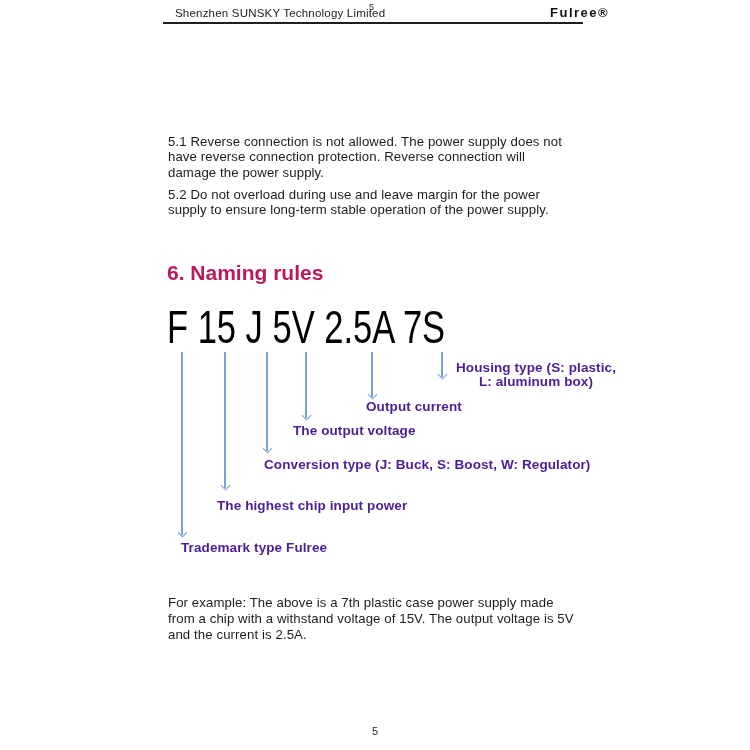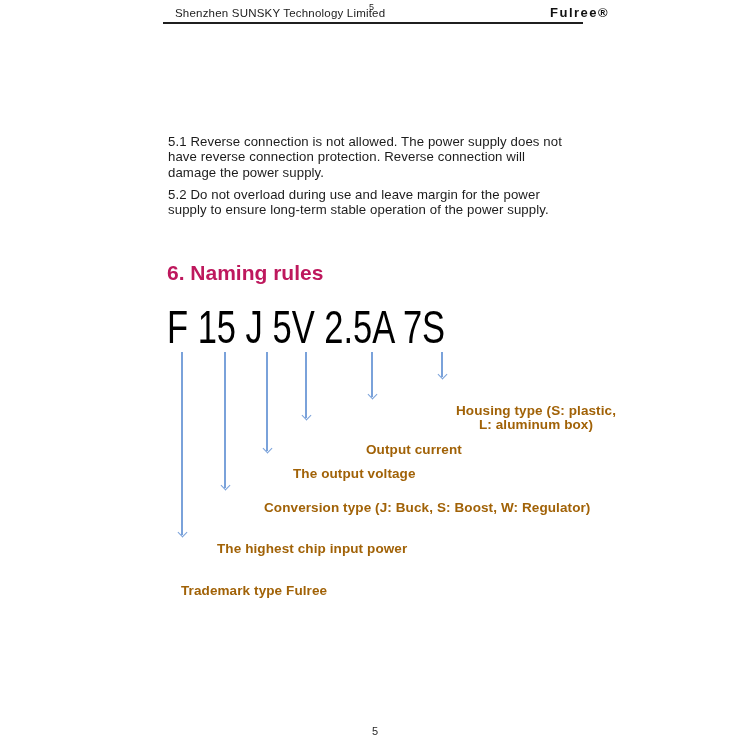--- a/index.html
+++ b/index.html
@@ -72,22 +72,22 @@
   }
   .arrow-trademark {left:181px;height:183px;}
   .arrow-chip      {left:224px;height:136px;}
   .arrow-conversion{left:266px;height:99px;}
   .arrow-voltage   {left:305px;height:66px;}
   .arrow-current   {left:371px;height:45px;}
   .arrow-housing   {left:441px;height:25px;}
   
   .dlabel{
     position:absolute;
-    font-size:13.5px;font-weight:bold;color:#a16207;
-    white-space:nowrap;line-height:14px;letter-spacing:.1px;margin-top:43px;
+    font-size:13.5px;font-weight:bold;color:#4c1d95;
+    white-space:nowrap;line-height:14px;letter-spacing:.1px;
   }
   .lbl-housing{left:450px;top:361px;width:172px;text-align:center;white-space:normal;}
   .lbl-current{left:366px;top:400px;}
   .lbl-voltage{left:293px;top:424px;}
   .lbl-conversion{left:264px;top:458px;}
   .lbl-chip{left:217px;top:499px;}
   .lbl-trademark{left:181px;top:541px;}
   
   .footer-page{
     position:absolute;left:0;top:725px;width:750px;
@@ -127,16 +127,19 @@
       <span>Housing type (S: plastic,</span><br>
       <span>L: aluminum box)</span>
     </div>
     <div class="dlabel lbl-current">Output current</div>
     <div class="dlabel lbl-voltage">The output voltage</div>
     <div class="dlabel lbl-conversion">Conversion type (J: Buck, S: Boost, W: Regulator)</div>
     <div class="dlabel lbl-chip">The highest chip input power</div>
     <div class="dlabel lbl-trademark">Trademark type Fulree</div>
   </div>
 
+  <div class="para p-example">For example: The above is a 7th plastic case power supply made
+from a chip with a withstand voltage of 15V. The output voltage is 5V
+and the current is 2.5A.</div>
 
   <div class="footer-page">5</div>
 
 </div>
 
 </body></html>

